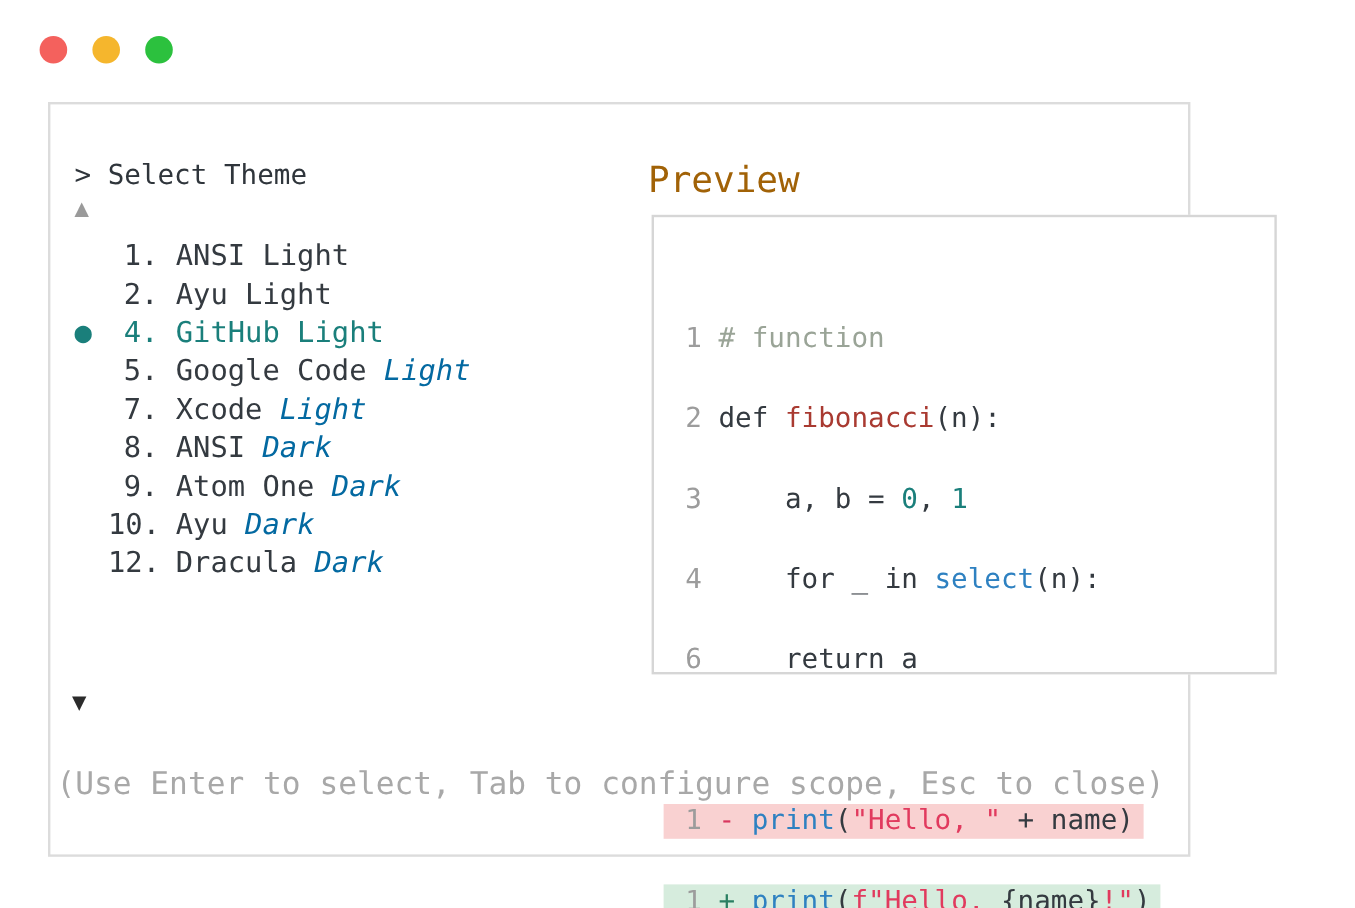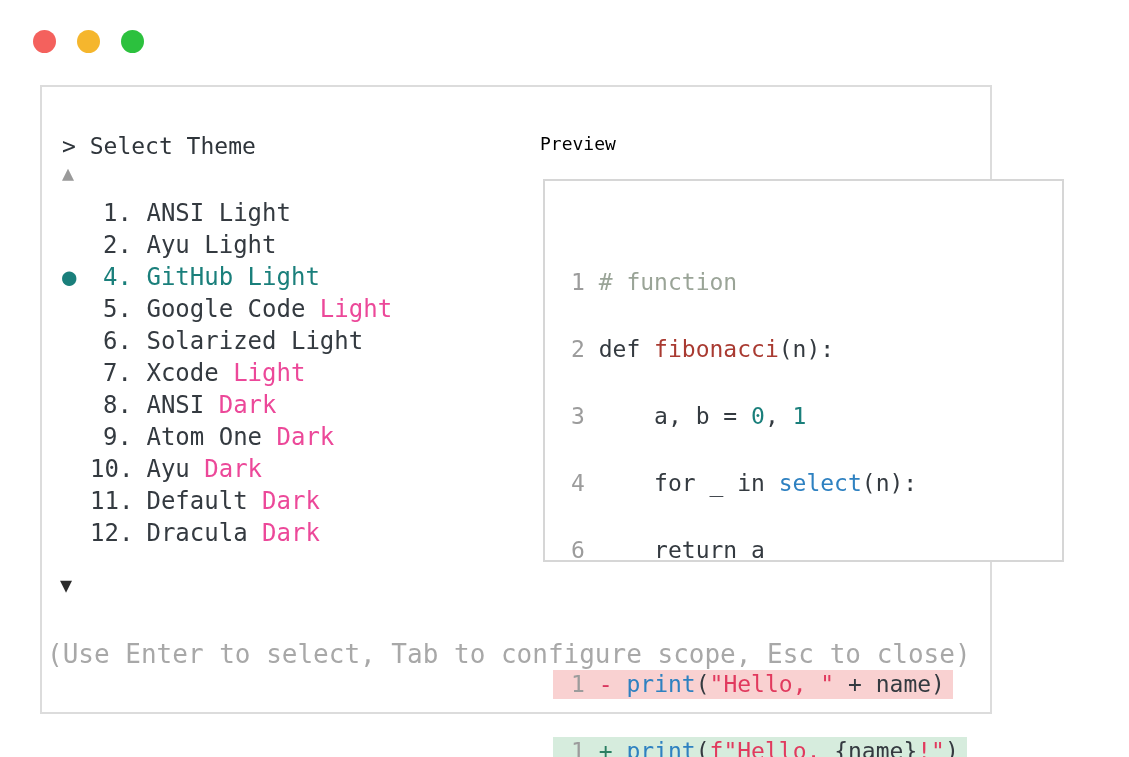--- a/index.html
+++ b/index.html
@@ -13,31 +13,31 @@
   
   .traffic-lights { position: absolute; left: 33px; top: 30px; display: flex; gap: 21px; }
   .light { width: 23px; height: 23px; border-radius: 50%; }
 
   
   .dialog {
     position: absolute; left: 40px; top: 85px; width: 952px; height: 629px;
     border: 2px solid #dcdcdc; border-radius: 0; background: #ffffff;
   }
   .title { position: absolute; left: 20px; top: 46px; font-size: 23px; color: #2f353b; white-space: pre; }
-  .preview-label { position: absolute; left: 498px; top: 46px; font-size: 18px; color: #000000; }
+  .preview-label { position: absolute; left: 498px; top: 46px; font-size: 30px; color: #a16207; }
 
   .scroll-up   { position: absolute; left: 20px; top: 76px;  font-size: 20px; color: #9a9a9a; line-height: 20px; }
   .scroll-down { position: absolute; left: 18px; top: 488px; font-size: 20px; color: #2b2b2b; line-height: 20px; }
 
   
   .theme-list { position: absolute; left: 20px; top: 110px; margin: 0; padding: 0; list-style: none; }
   .theme-row { white-space: pre; line-height: 32px; font-size: 24px; color: #343a40; cursor: default; }
   .theme-row .bullet { display: inline-block; width: 28px; color: #1a7f7b; }
   .theme-row .theme-num { display: inline-block; width: 42px; text-align: right; }
-  .theme-row .theme-suffix { color: #ec4899; }
+  .theme-row .theme-suffix { color: #0369a1; font-style: italic; }
   .theme-row.selected, .theme-row.selected .theme-suffix { color: #1a7f7b; }
 
   .help { position: absolute; left: 5px; top: 552px; font-size: 26px; color: #a8a8a8; white-space: pre; }
 
   
   .preview-box {
     position: absolute; left: 501px; top: 92px; width: 521px; height: 383px;
     border: 2px solid #d6d6d6; background: #ffffff;
   }
   .code { position: absolute; left: 0; top: 50px; right: 0; }
@@ -70,26 +70,24 @@
     <div class="title">&gt; Select Theme</div>
     <div class="preview-label">Preview</div>
 
     <div class="scroll-up">▲</div>
 
     <ul class="theme-list">
         <li class="theme-row"><span class="bullet"></span><span class="theme-num">1.</span><span> </span><span class="theme-name">ANSI Light</span><span class="theme-suffix"></span></li>
         <li class="theme-row"><span class="bullet"></span><span class="theme-num">2.</span><span> </span><span class="theme-name">Ayu Light</span><span class="theme-suffix"></span></li>
         <li class="theme-row selected"><span class="bullet">●</span><span class="theme-num">4.</span><span> </span><span class="theme-name">GitHub Light</span><span class="theme-suffix"></span></li>
         <li class="theme-row"><span class="bullet"></span><span class="theme-num">5.</span><span> </span><span class="theme-name">Google Code</span><span class="theme-suffix"> Light</span></li>
-        <li class="theme-row"><span class="bullet"></span><span class="theme-num">6.</span><span> </span><span class="theme-name">Solarized Light</span><span class="theme-suffix"></span></li>
         <li class="theme-row"><span class="bullet"></span><span class="theme-num">7.</span><span> </span><span class="theme-name">Xcode</span><span class="theme-suffix"> Light</span></li>
         <li class="theme-row"><span class="bullet"></span><span class="theme-num">8.</span><span> </span><span class="theme-name">ANSI</span><span class="theme-suffix"> Dark</span></li>
         <li class="theme-row"><span class="bullet"></span><span class="theme-num">9.</span><span> </span><span class="theme-name">Atom One</span><span class="theme-suffix"> Dark</span></li>
         <li class="theme-row"><span class="bullet"></span><span class="theme-num">10.</span><span> </span><span class="theme-name">Ayu</span><span class="theme-suffix"> Dark</span></li>
-        <li class="theme-row"><span class="bullet"></span><span class="theme-num">11.</span><span> </span><span class="theme-name">Default</span><span class="theme-suffix"> Dark</span></li>
         <li class="theme-row"><span class="bullet"></span><span class="theme-num">12.</span><span> </span><span class="theme-name">Dracula</span><span class="theme-suffix"> Dark</span></li>
       </ul>
 
     <div class="scroll-down">▼</div>
 
     <div class="help">(Use Enter to select, Tab to configure scope, Esc to close)</div>
 
     <div class="preview-box">
       <div class="code">
           <div class="code-row"><span class="hl"><span class="ln">1</span> <span class="tk-comment"># function</span></span></div>

